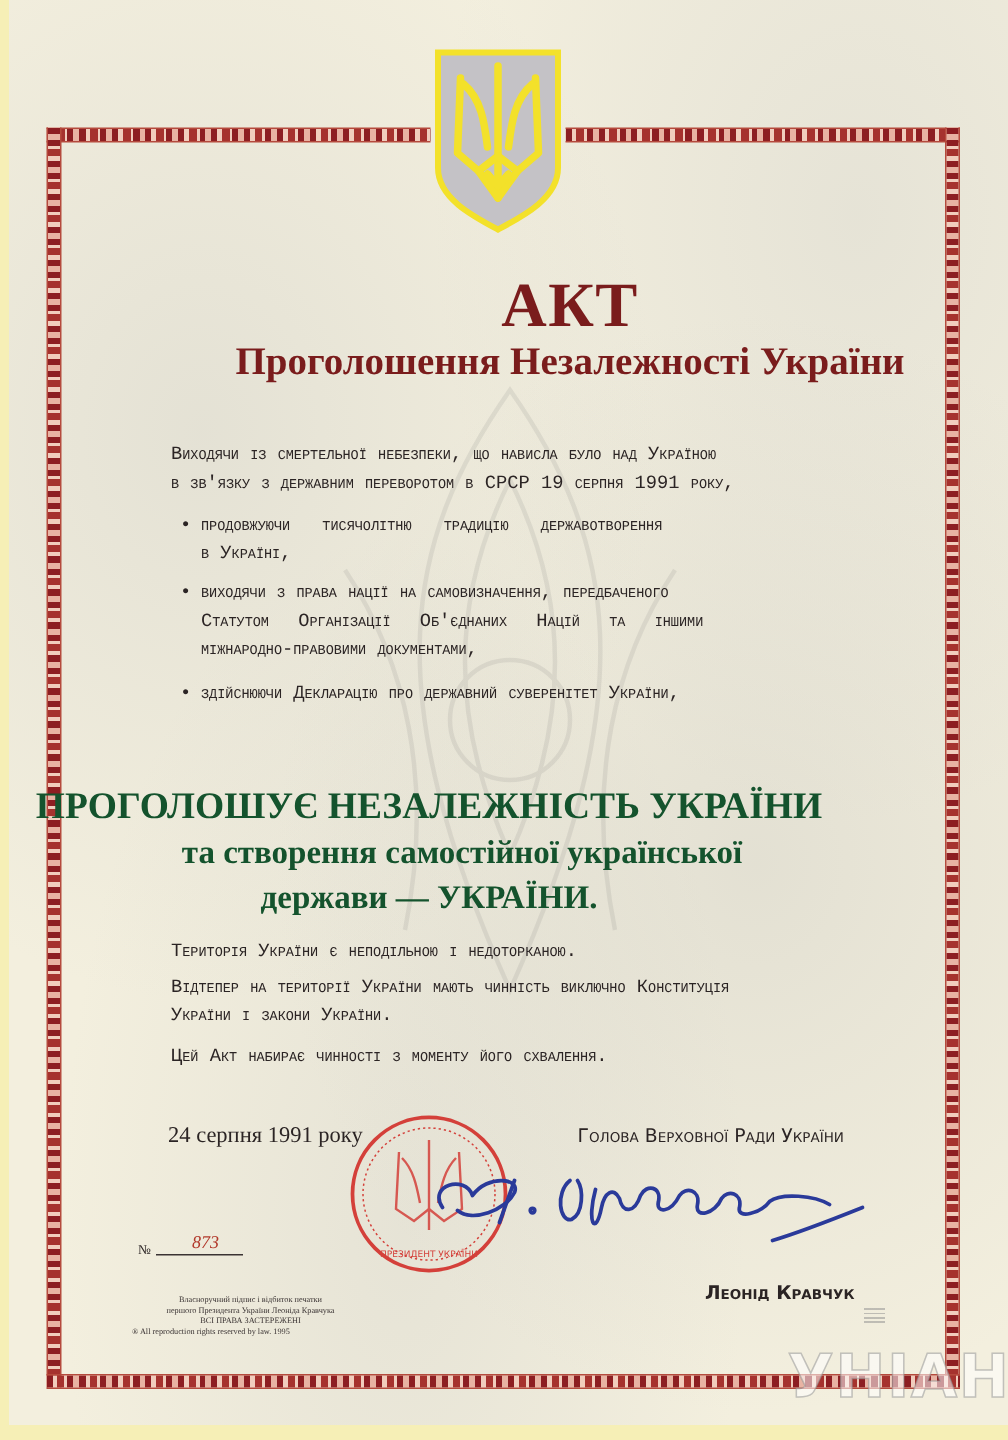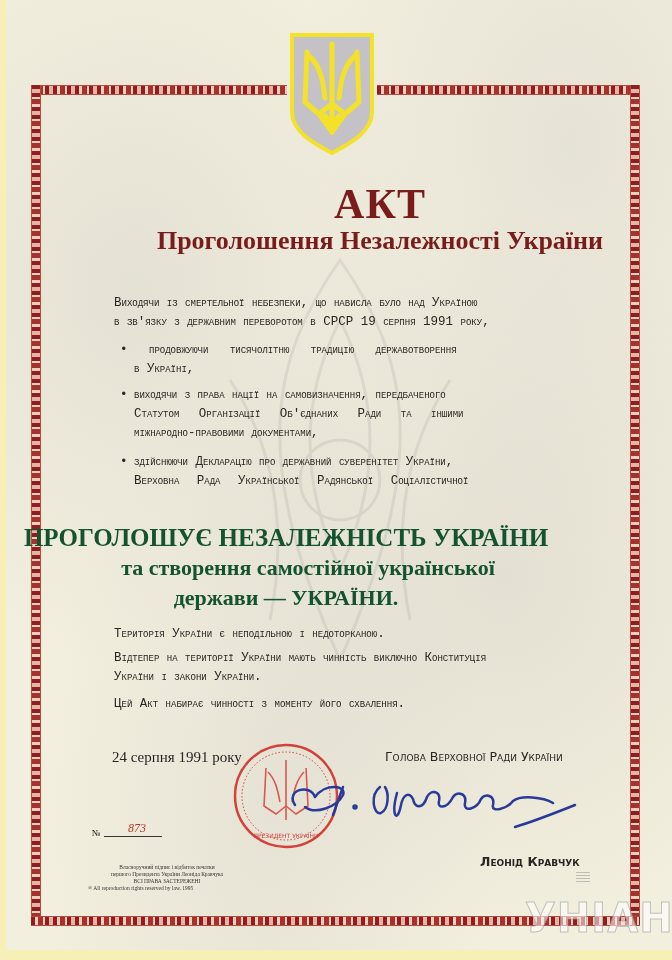--- a/index.html
+++ b/index.html
@@ -61,21 +61,21 @@
   .proclaim.l3 { top: 585px; font-size: 22px; }
   .date-line {
     position: absolute; left: 112px; top: 749px; color: #2b2424;
     font-family: "Liberation Serif", serif; font-size: 15px;
   }
   .chair-title {
     position: absolute; left: 385px; top: 749px; color: #2b2424;
     font-family: "DejaVu Sans", sans-serif; font-size: 12.5px; font-variant: small-caps;
   }
   .signer-name {
-    position: absolute; left: 480px; top: 854px; color: #2b2424;
+    position: absolute; left: 470px; top: 854px; color: #2b2424;
     font-family: "DejaVu Sans", sans-serif; font-size: 12.5px; font-variant: small-caps; font-weight: bold;
   }
   .stamp { position: absolute; left: 232px; top: 742px; width: 108px; height: 108px; }
   .signature { position: absolute; left: 285px; top: 765px; width: 300px; height: 70px; }
   .number-label {
     position: absolute; left: 92px; top: 828px; font-size: 9px; color: #2b2424;
     font-family: "Liberation Serif", serif;
   }
   .number-line {
     position: absolute; left: 104px; top: 836px; width: 58px; border-bottom: 1px solid #3a3333;
@@ -137,35 +137,34 @@
 <div class="title act">АКТ</div>
 <div class="title sub">Проголошення Незалежності України</div>
 
 <div class="body-text para" style="top:294px;">
   <div>Виходячи із смертельної небезпеки, що нависла було над Україною</div>
   <div>в зв'язку з державним переворотом в СРСР 19 серпня 1991 року,</div>
 </div>
 
 <div class="body-text bullet" style="top:341px;">
   <span class="dot">•</span>
-  <div style="word-spacing:14px;margin-left:15px;">продовжуючи тисячолітню традицію державотворення</div>
+  <div style="word-spacing:14px;">продовжуючи тисячолітню традицію державотворення</div>
   <div>в Україні,</div>
 </div>
 
 <div class="body-text bullet" style="top:386px;">
   <span class="dot">•</span>
   <div>виходячи з права нації на самовизначення, передбаченого</div>
-  <div style="word-spacing:12px;">Статутом Організації Об'єднаних Ради та іншими</div>
+  <div style="word-spacing:12px;">Статутом Організації Об'єднаних Націй та іншими</div>
   <div>міжнародно-правовими документами,</div>
 </div>
 
 <div class="body-text bullet" style="top:453px;">
   <span class="dot">•</span>
   <div>здійснюючи Декларацію про державний суверенітет України,</div>
-  <div style="word-spacing:10px;">Верховна Рада Української Радянської Соціалістичної</div>
 </div>
 
 <div class="proclaim l1">ПРОГОЛОШУЄ НЕЗАЛЕЖНІСТЬ УКРАЇНИ</div>
 <div class="proclaim l2">та створення самостійної української</div>
 <div class="proclaim l3">держави — УКРАЇНИ.</div>
 
 <div class="body-text para" style="top:625px;">
   <div>Територія України є неподільною і недоторканою.</div>
 </div>
 <div class="body-text para" style="top:649px;">

